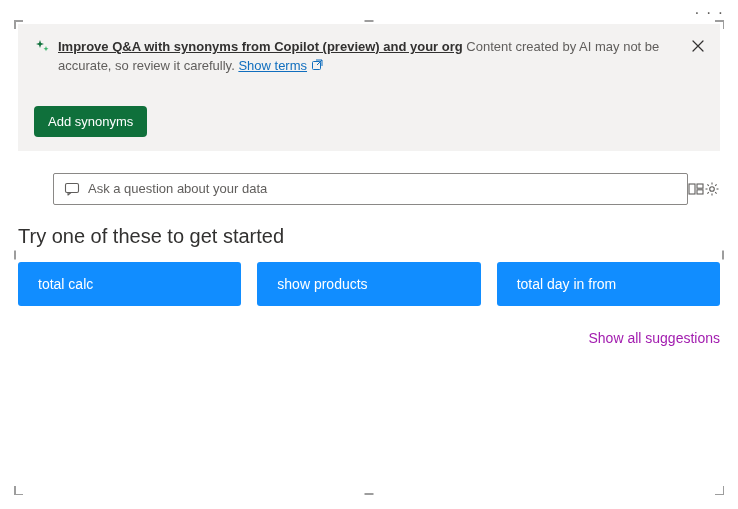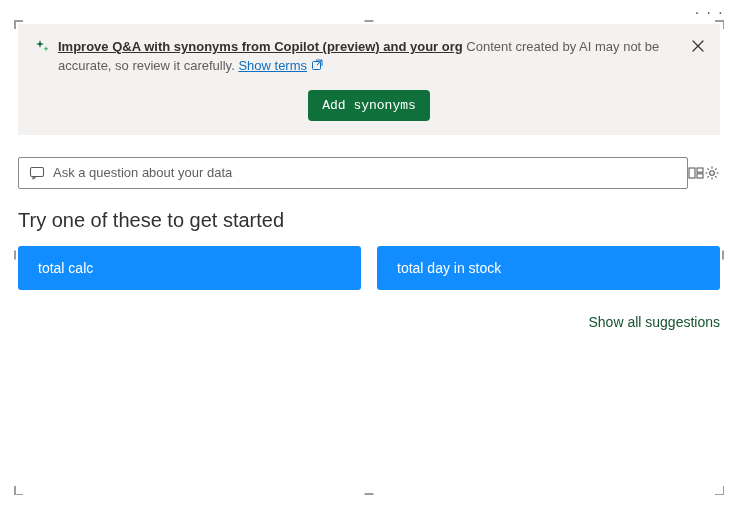--- a/index.html
+++ b/index.html
@@ -106,39 +106,39 @@
     position: absolute;
     top: 14px;
     right: 14px;
     width: 16px;
     height: 16px;
     cursor: pointer;
     color: #323130;
   }
   .banner-actions {
     display: flex;
-    justify-content: center;
-    margin-top: 14px;
-    font-family: Liberation Mono, monospace;
+    justify-content: flex-start;
+    margin-top: 30px;
   }
   .btn-primary {
     background: #0f703b;
     color: #fff;
     border: none;
     border-radius: 4px;
     padding: 8px 14px;
     font-size: 13px;
     font-family: inherit;
     cursor: pointer;
   }
 
   .ask-row {
     display: flex;
     align-items: center;
     margin-top: 22px;
+    margin-left: 35px;
   }
   .ask-box {
     flex: 1;
     display: flex;
     align-items: center;
     border: 1px solid #8a8886;
     border-radius: 2px;
     height: 32px;
     padding: 0 10px;
   }
@@ -186,21 +186,21 @@
     font-size: 14px;
     cursor: pointer;
     text-align: left;
   }
 
   .show-all {
     text-align: right;
     margin-top: 24px;
   }
   .show-all a {
-    color: #14532d;
+    color: #a21caf;
     font-size: 14px;
     cursor: pointer;
     text-align: center;
   }
 </style>
 </head>
 <body>
 
 <div class="canvas">
 
@@ -276,21 +276,22 @@
             <line x1="4.8" y1="11.2" x2="3.4" y2="12.6"></line>
           </g>
         </svg>
       </span>
     </div>
 
     <div class="prompt">Try one of these to get started</div>
 
     <div class="chips">
       <div class="chip">total calc</div>
-      <div class="chip">total day in stock</div>
+      <div class="chip">show products</div>
+      <div class="chip">total day in from</div>
     </div>
 
     <div class="show-all">
       <a>Show all suggestions</a>
     </div>
 
   </div>
 </div>
 
 </body></html>

